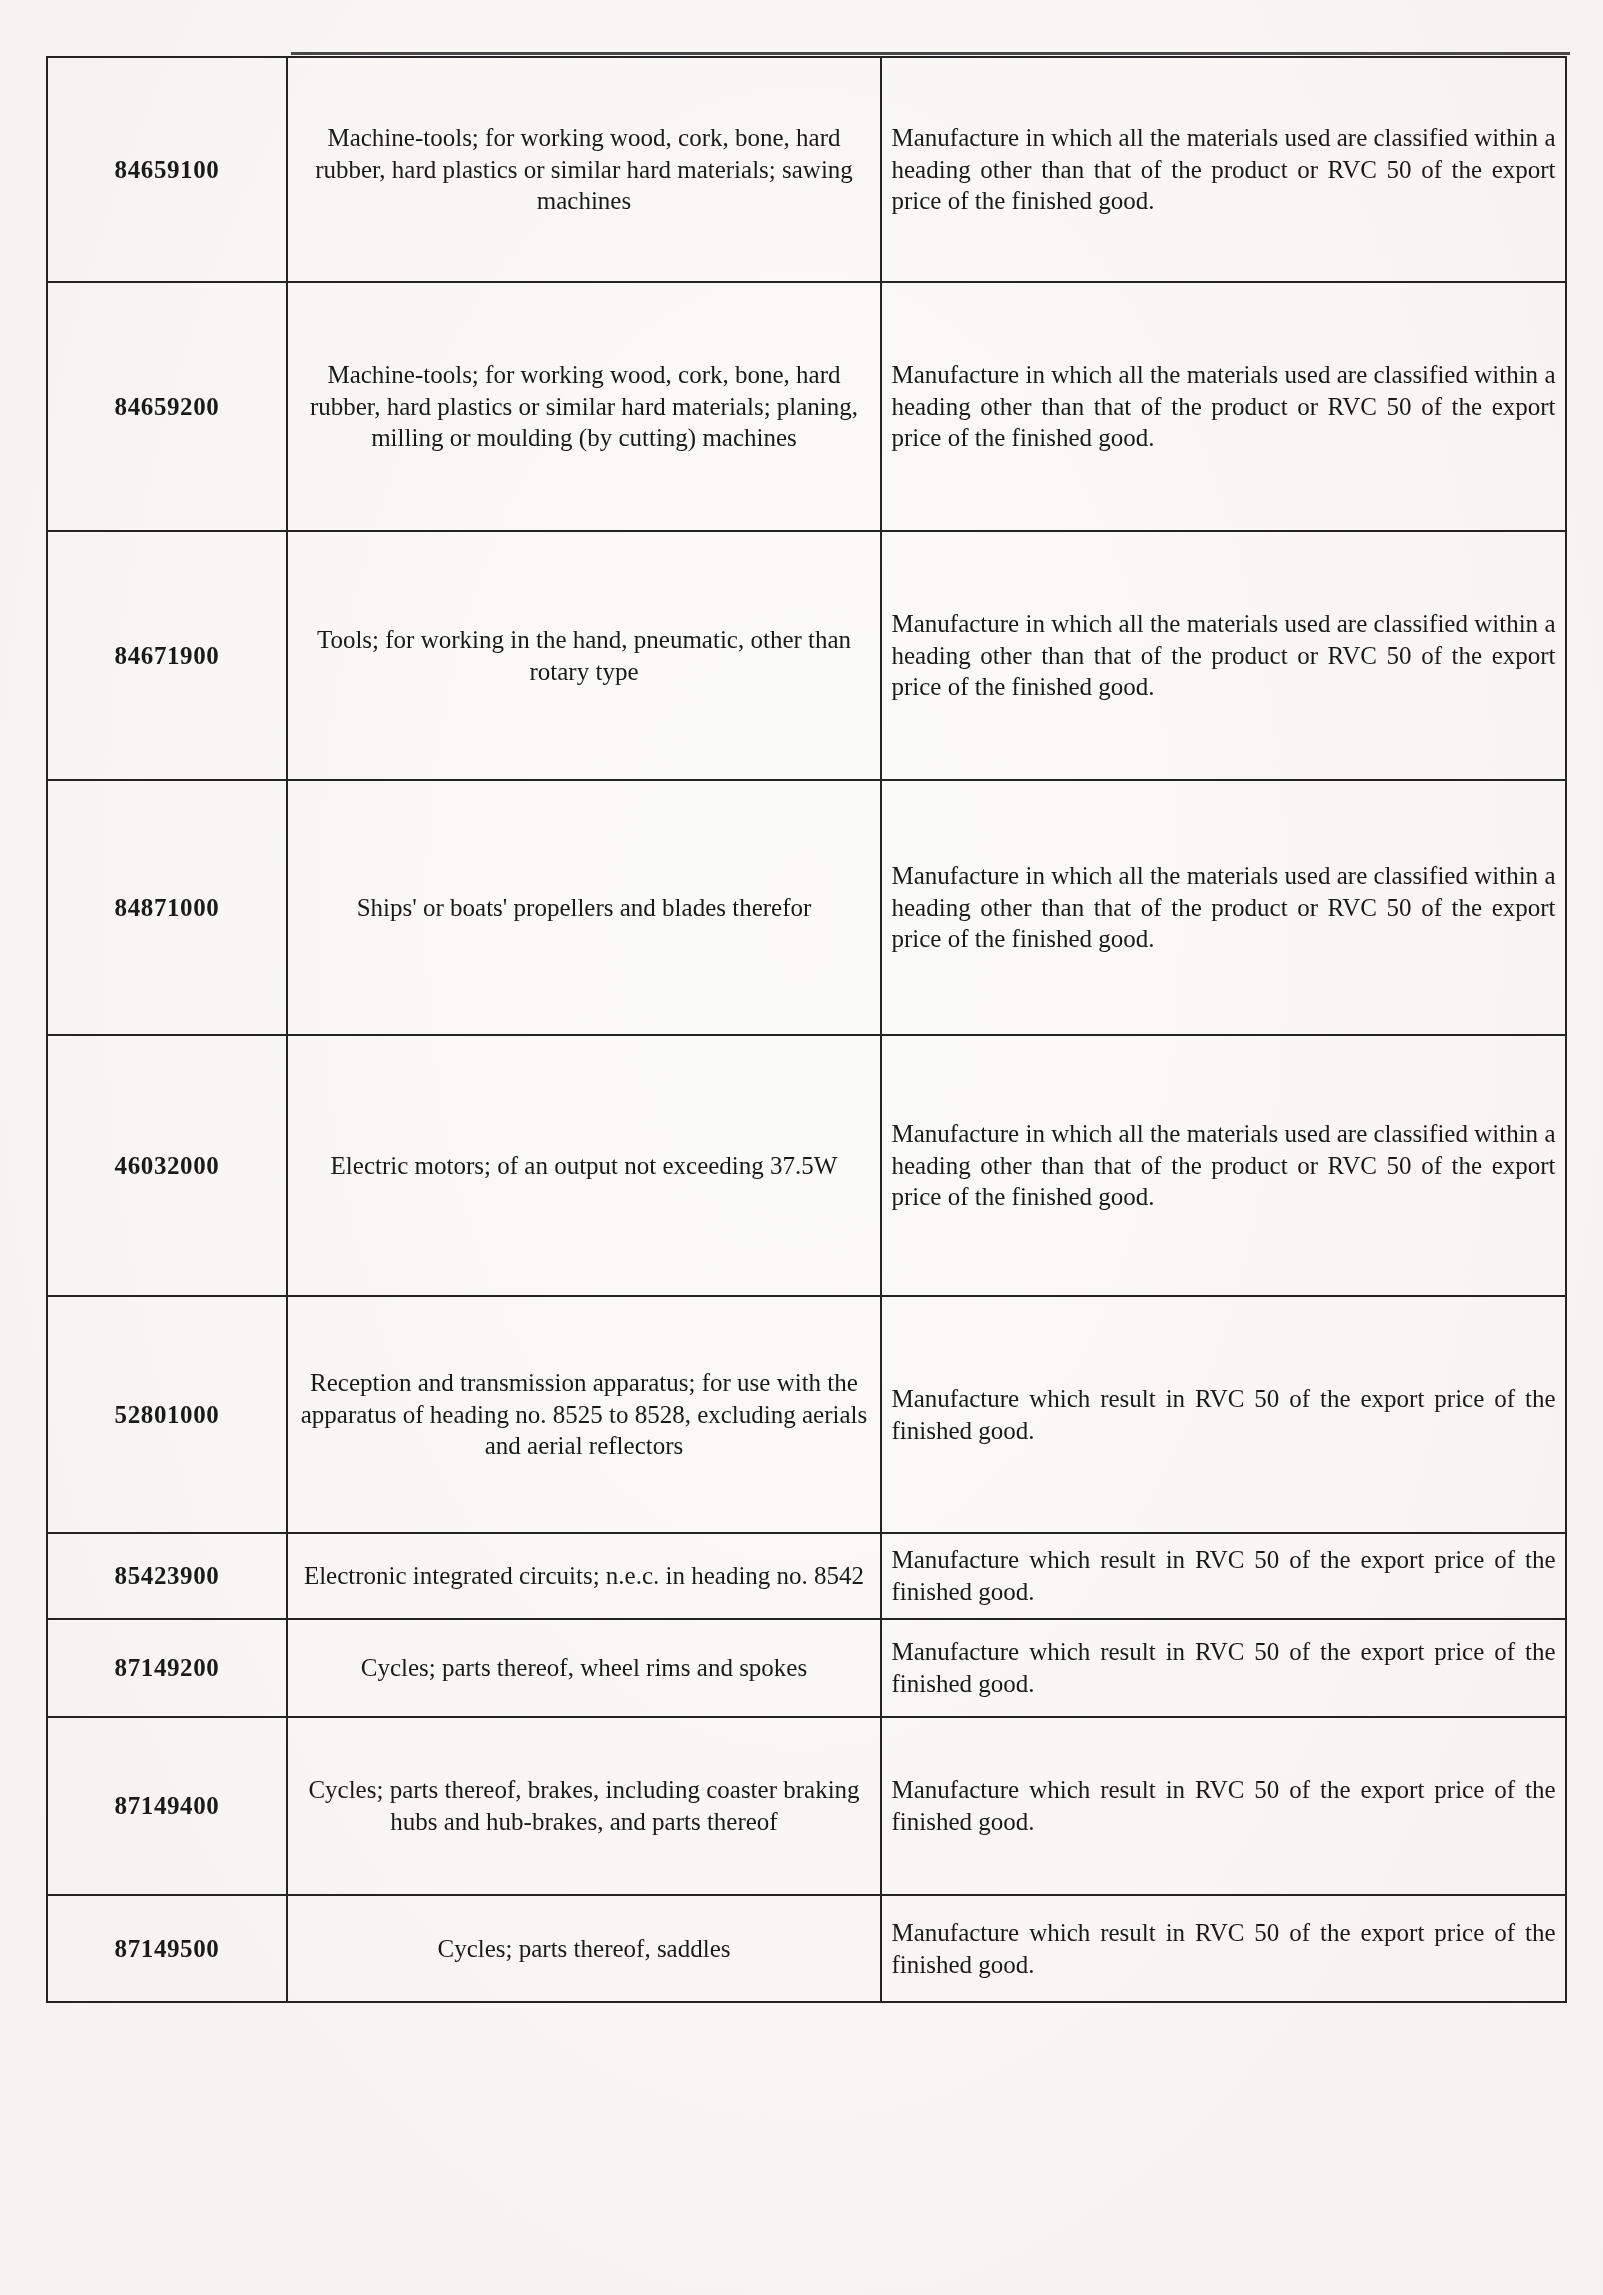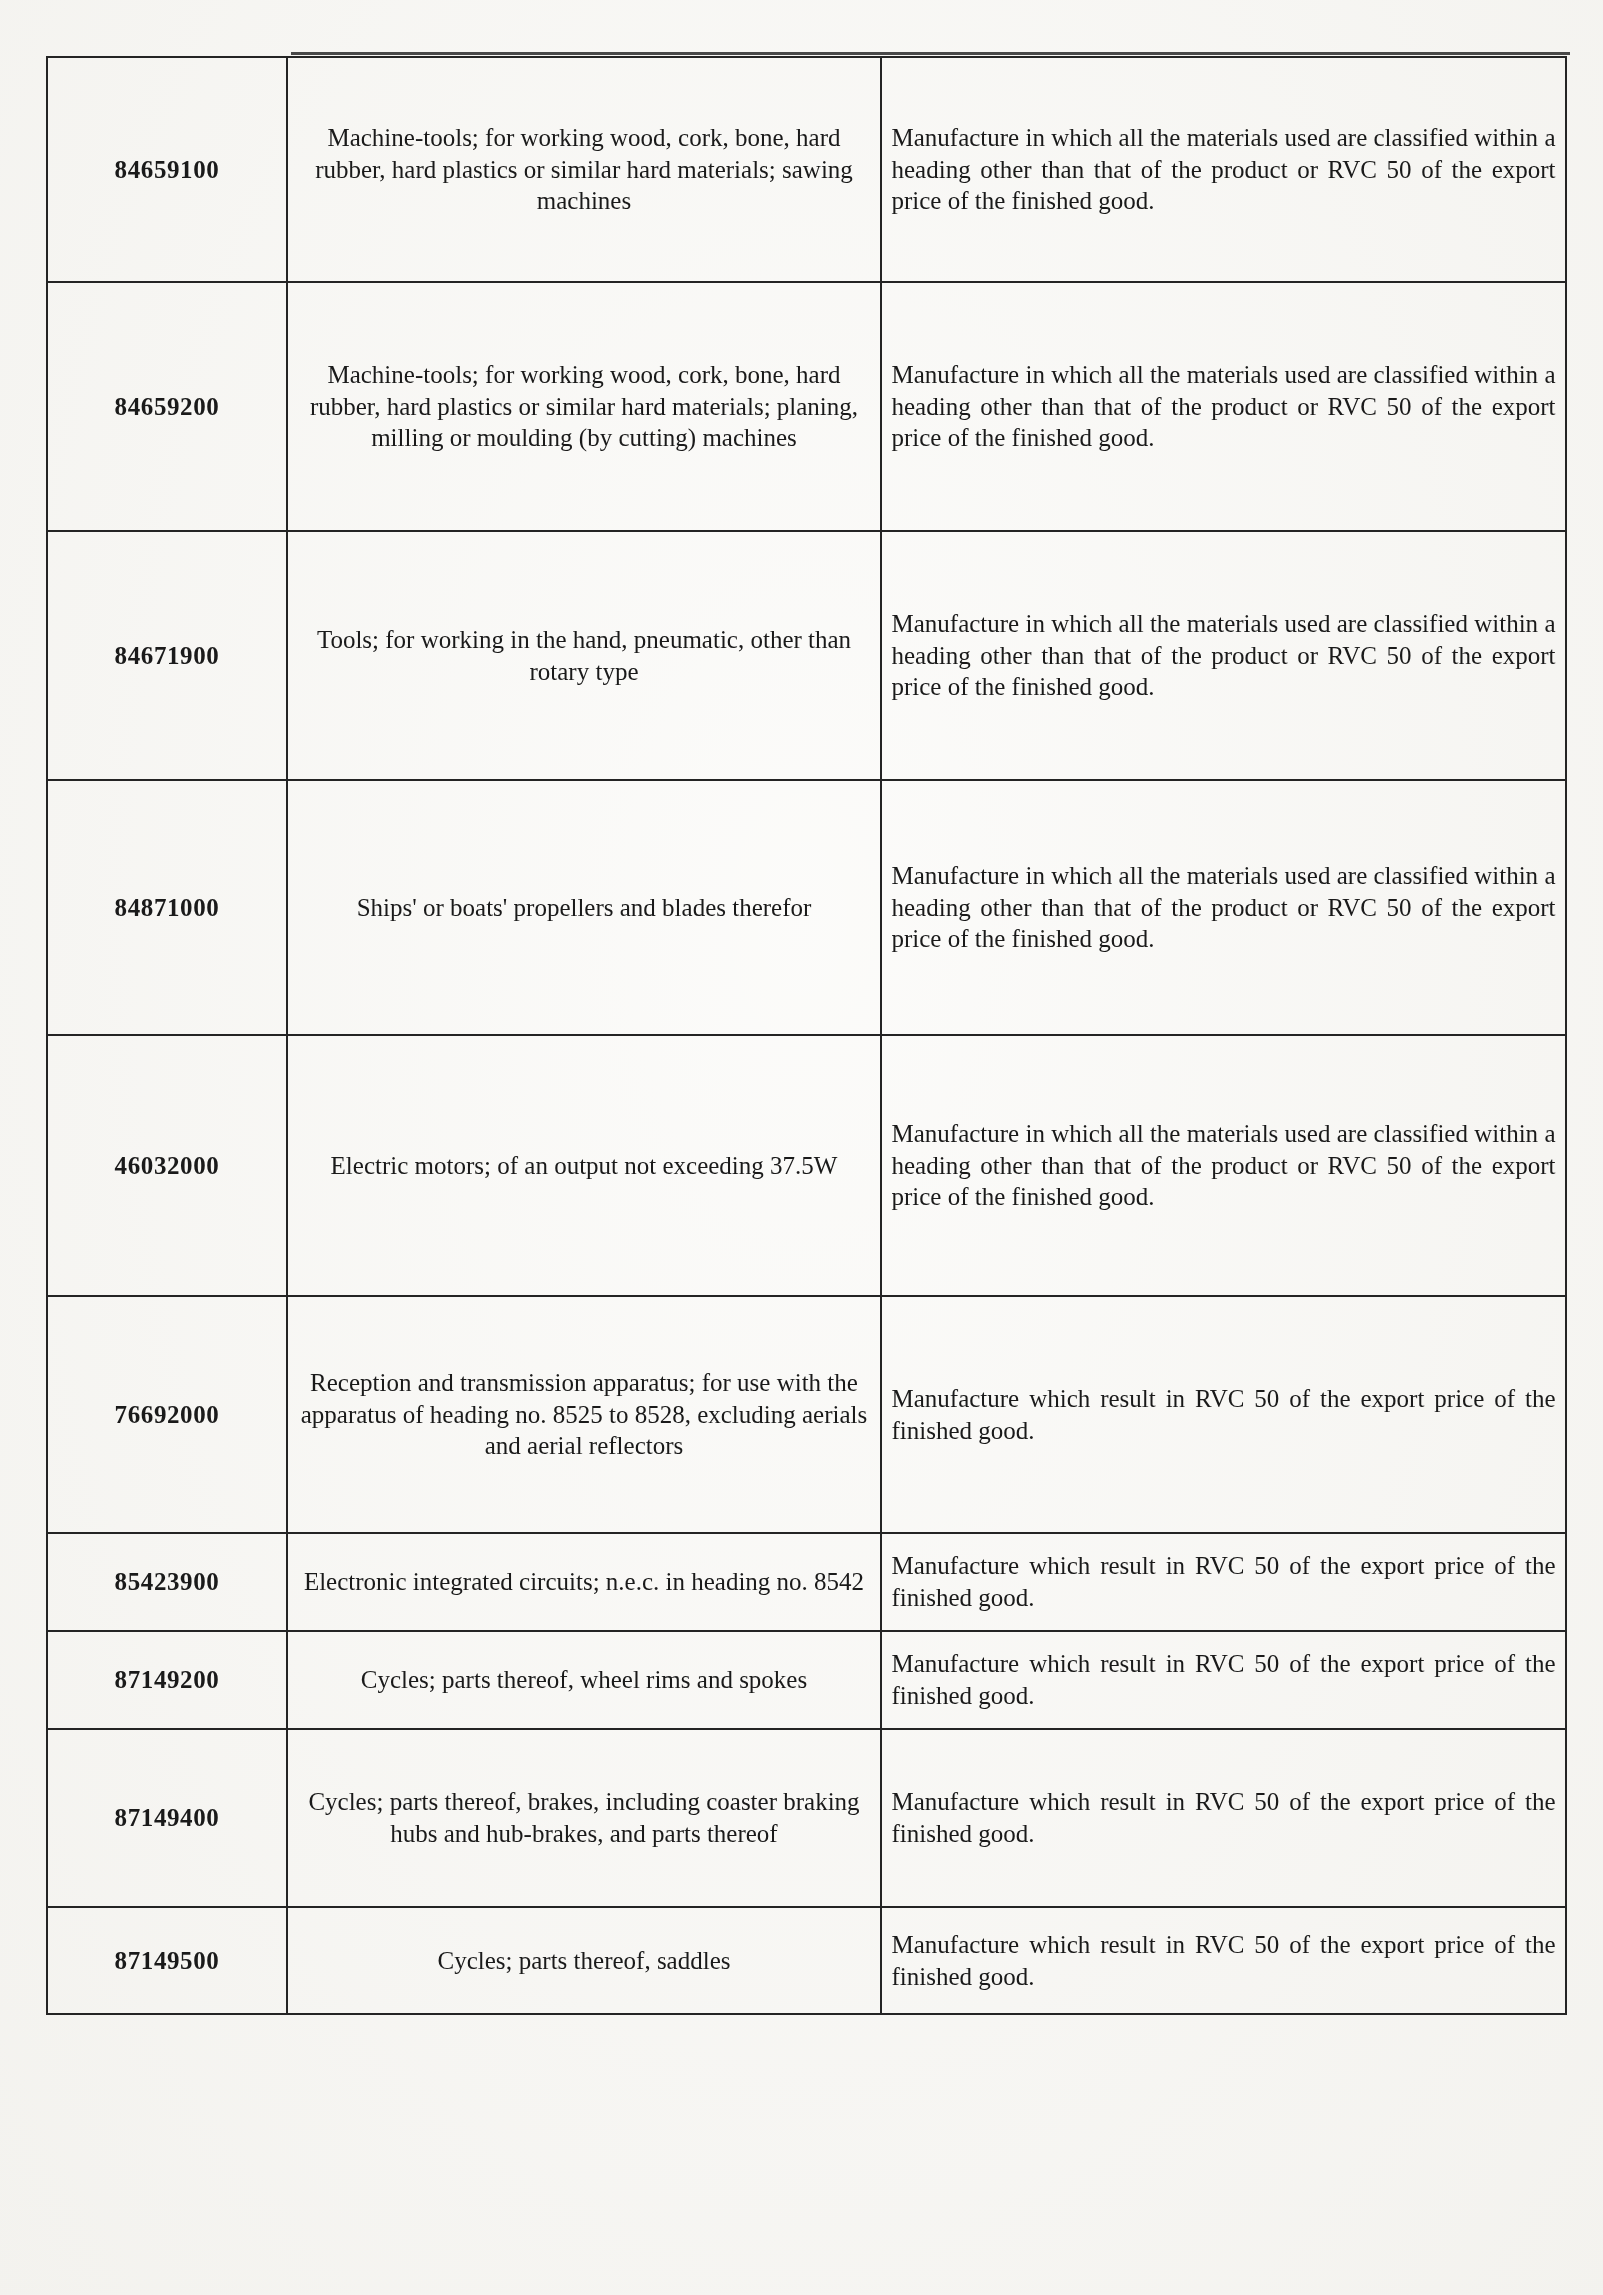--- a/index.html
+++ b/index.html
@@ -62,21 +62,21 @@
     padding-right: 8.3px;
   }
 
   
   tr.row-0  { height: 225px; }
   tr.row-1  { height: 249px; }
   tr.row-2  { height: 249px; }
   tr.row-3  { height: 255px; }
   tr.row-4  { height: 261px; }
   tr.row-5  { height: 237px; }
-  tr.row-6  { height: 98px; }
+  tr.row-6  { height: 86px; }
   tr.row-7  { height: 98px; }
   tr.row-8  { height: 178px; }
   tr.row-9  { height: 178px; }
   tr.row-10 { height: 107px; }
 
   
   .top-artifact {
     position: absolute;
     left: 291px;
     top: 52px;
@@ -118,21 +118,21 @@
         <td class="code-cell">84871000</td>
         <td class="desc-cell">Ships' or boats' propellers and blades therefor</td>
         <td class="rule-cell">Manufacture in which all the materials used are classified within a heading other than that of the product or RVC 50 of the export price of the finished good.</td>
       </tr>
       <tr class="row-4">
         <td class="code-cell">46032000</td>
         <td class="desc-cell">Electric motors; of an output not exceeding 37.5W</td>
         <td class="rule-cell">Manufacture in which all the materials used are classified within a heading other than that of the product or RVC 50 of the export price of the finished good.</td>
       </tr>
       <tr class="row-5">
-        <td class="code-cell">76692000</td>
+        <td class="code-cell">52801000</td>
         <td class="desc-cell">Reception and transmission apparatus; for use with the apparatus of heading no. 8525 to 8528, excluding aerials and aerial reflectors</td>
         <td class="rule-cell">Manufacture which result in RVC 50 of the export price of the finished good.</td>
       </tr>
       <tr class="row-6">
         <td class="code-cell">85423900</td>
         <td class="desc-cell">Electronic integrated circuits; n.e.c. in heading no. 8542</td>
         <td class="rule-cell">Manufacture which result in RVC 50 of the export price of the finished good.</td>
       </tr>
       <tr class="row-7">
         <td class="code-cell">87149200</td>

